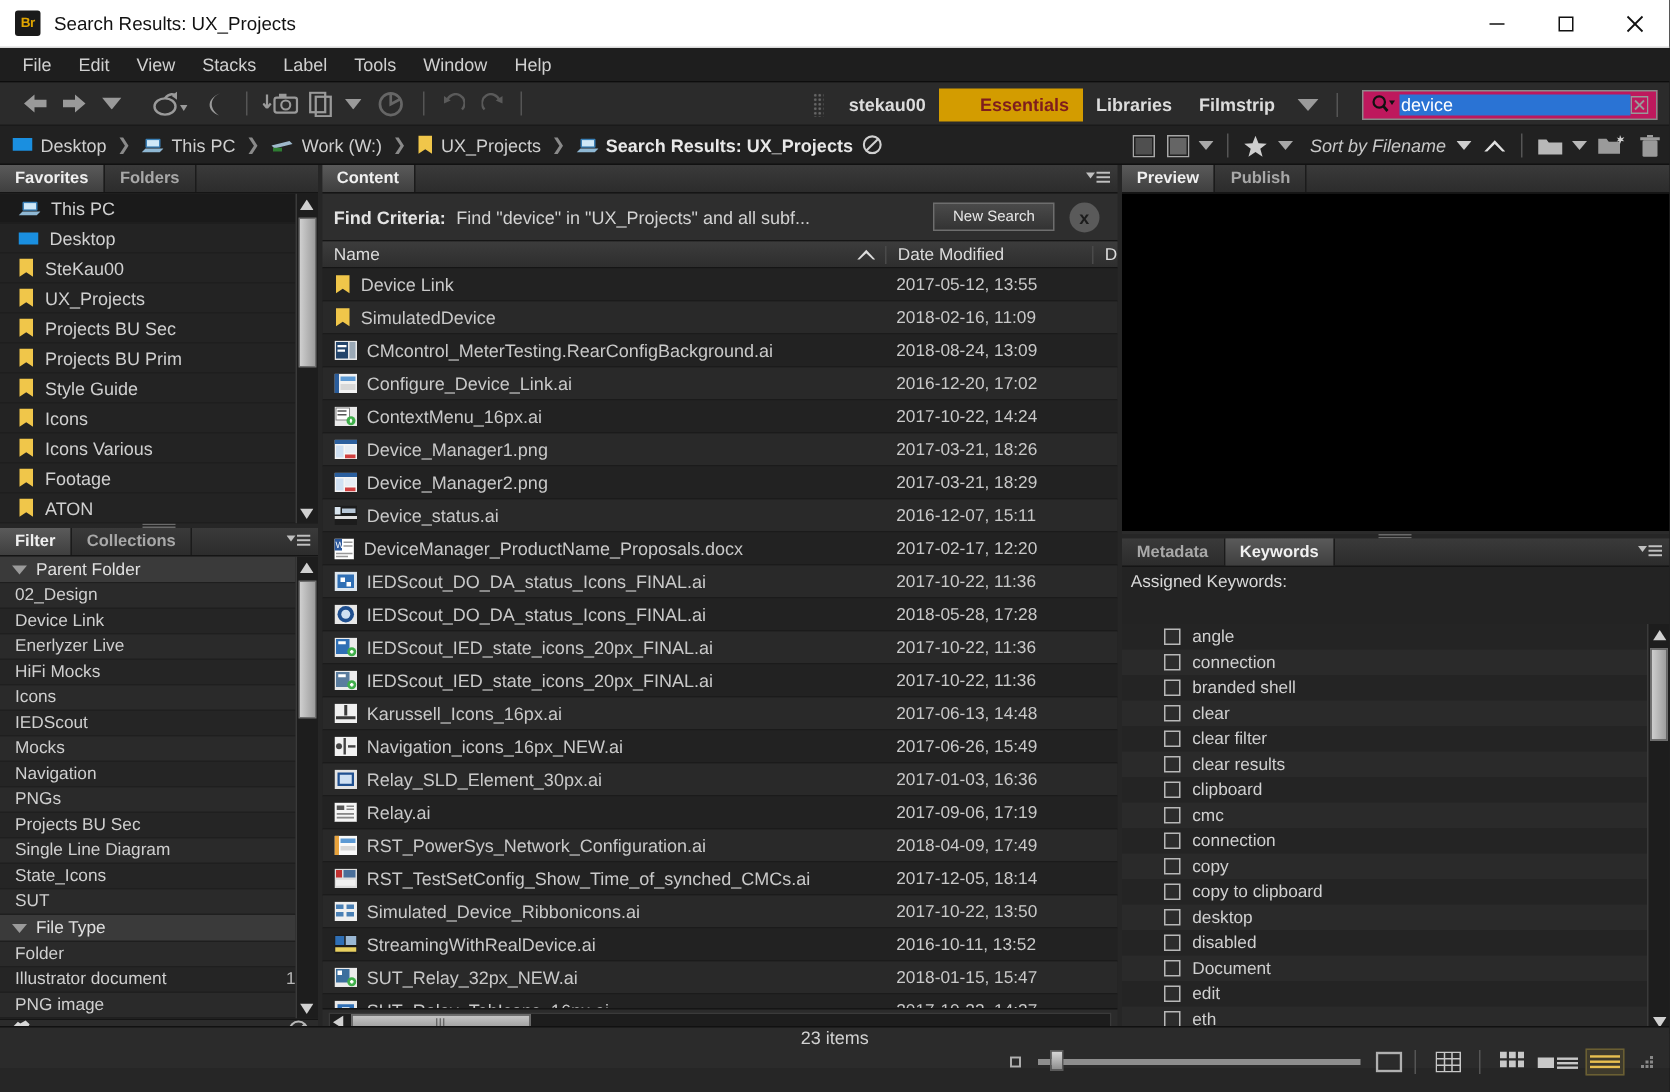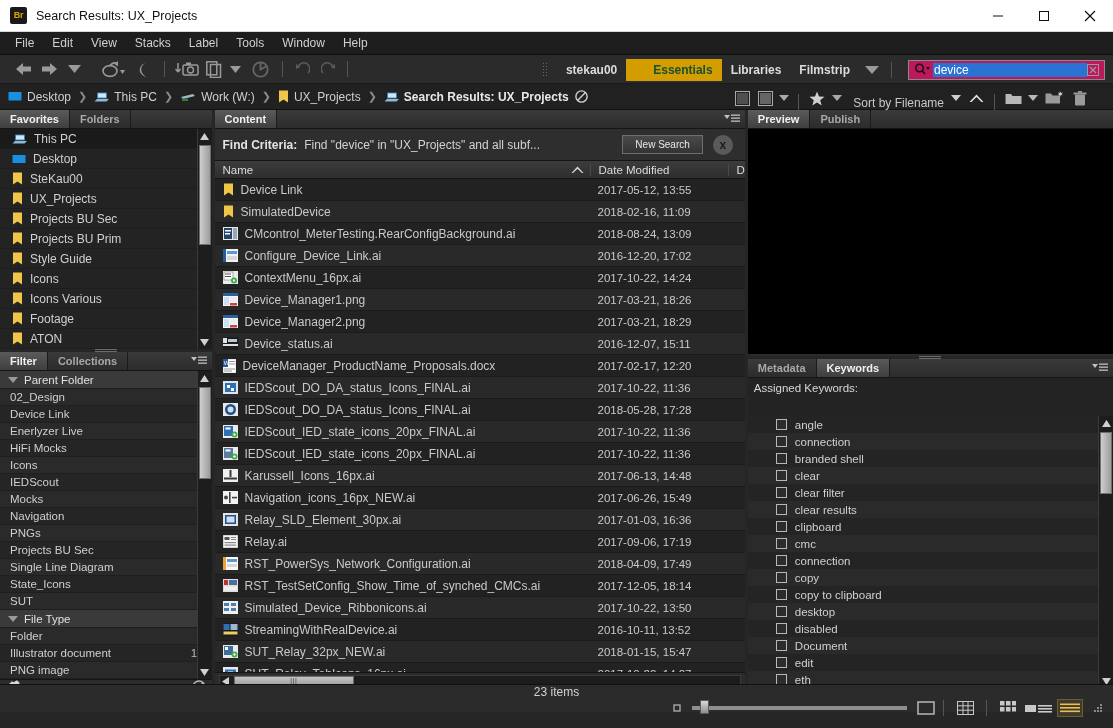--- a/index.html
+++ b/index.html
@@ -51,43 +51,43 @@
   .ws-area {
     position: absolute; right: 0; top: 0; height: 29px;
     display: flex; align-items: center;
   }
   .ws-grip {
     width: 7px; height: 16px; margin-right: 8px;
     background-image: radial-gradient(#777 0.8px, transparent 0.9px);
     background-size: 3px 3px; opacity: .8;
   }
   .ws-item { color: #dcdcdc; font-size: 12px; font-weight: bold; padding: 4px 9px; }
-  .ws-item.active { background: #d39c00; color: #14532d; padding-left: 27px; }
+  .ws-item.active { background: #d39c00; color: #7f1d1d; padding-left: 27px; }
   .search-box {
     width: 197px; height: 20px; background: #be185d; border: 1px solid #8a8a8a;
     display: flex; align-items: center; margin-left: 10px; margin-right: 8px;
     padding: 0 2px;
   }
   .search-val {
     background: #2a73d4; color: #fff; font-size: 12px; padding: 0 1px;
     margin-left: 3px; flex: 1;
   }
 
   
   .crumbbar {
     height: 26px; background: #212121; display: flex; align-items: center;
     border-bottom: 1px solid #111; padding-left: 8px; position: relative;
   }
   .crumb { display: flex; align-items: center; color: #cfcfcf; font-size: 12px; }
   .crumb.last { font-weight: bold; color: #e8e8e8; }
   .crumb-sep { color: #8a8a8a; margin: 0 7px; font-size: 11px; }
   .crumb-ico { margin-right: 5px; display: flex; }
   .crumb-right {
-    position: absolute; right: 20px; top: 0; height: 26px;
-    display: flex; align-items: flex-end;
+    position: absolute; right: 0; top: 0; height: 26px;
+    display: flex; align-items: center; font-style: italic;
   }
   .sortlabel { color: #c8c8c8; font-size: 12px; margin: 0 4px 0 8px; }
 
   
   .body { position: absolute; top: 110px; left: 0; right: 0; bottom: 38px; display: flex; }
 
   
   .col-left { width: 212px; display: flex; flex-direction: column; background: #262626; }
   .panel { background: #2b2b2b; display: flex; flex-direction: column; }
   .panel-tabs {

